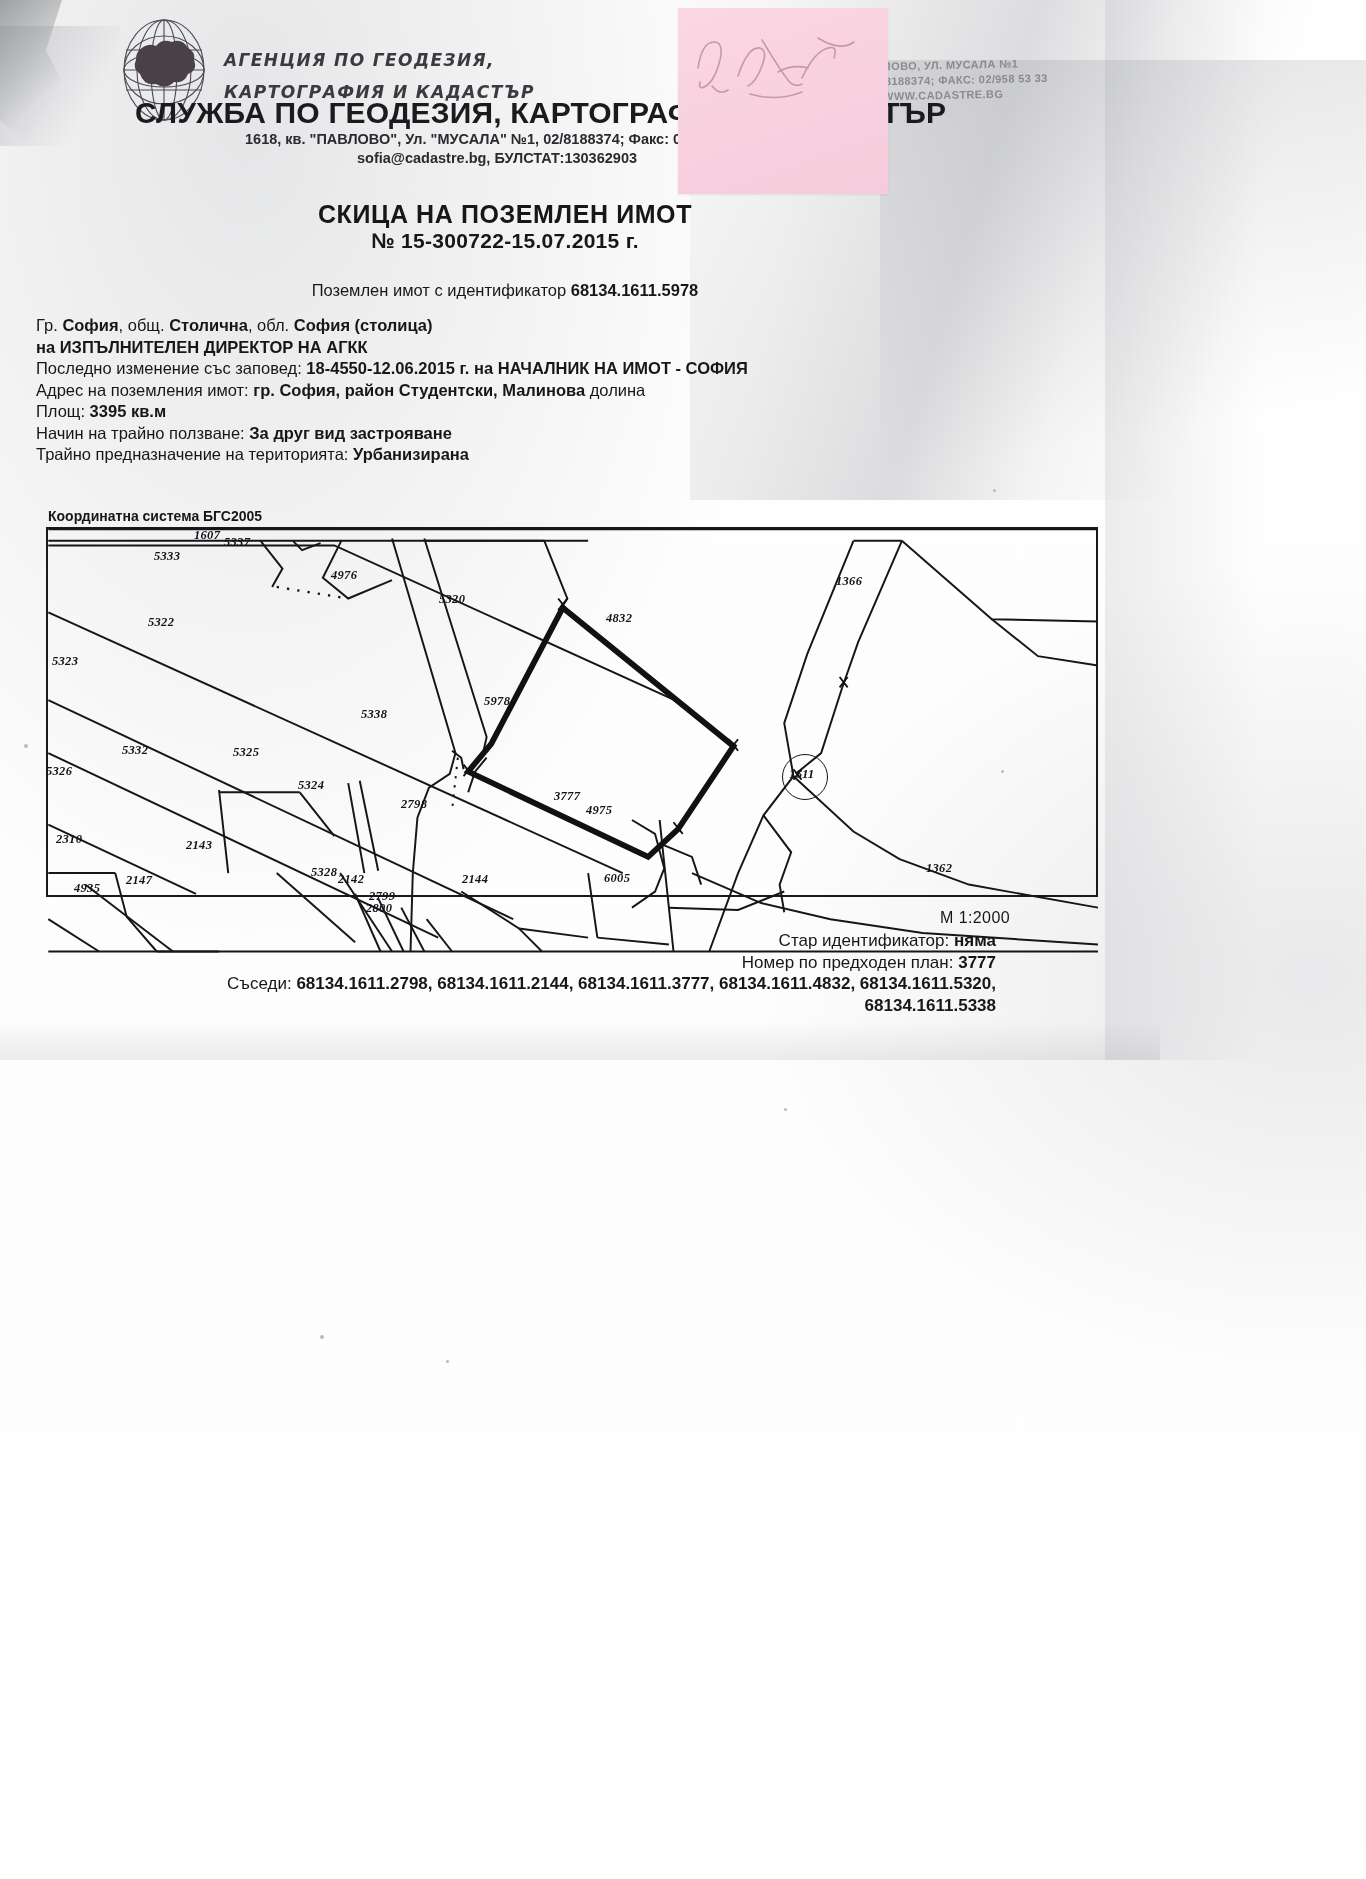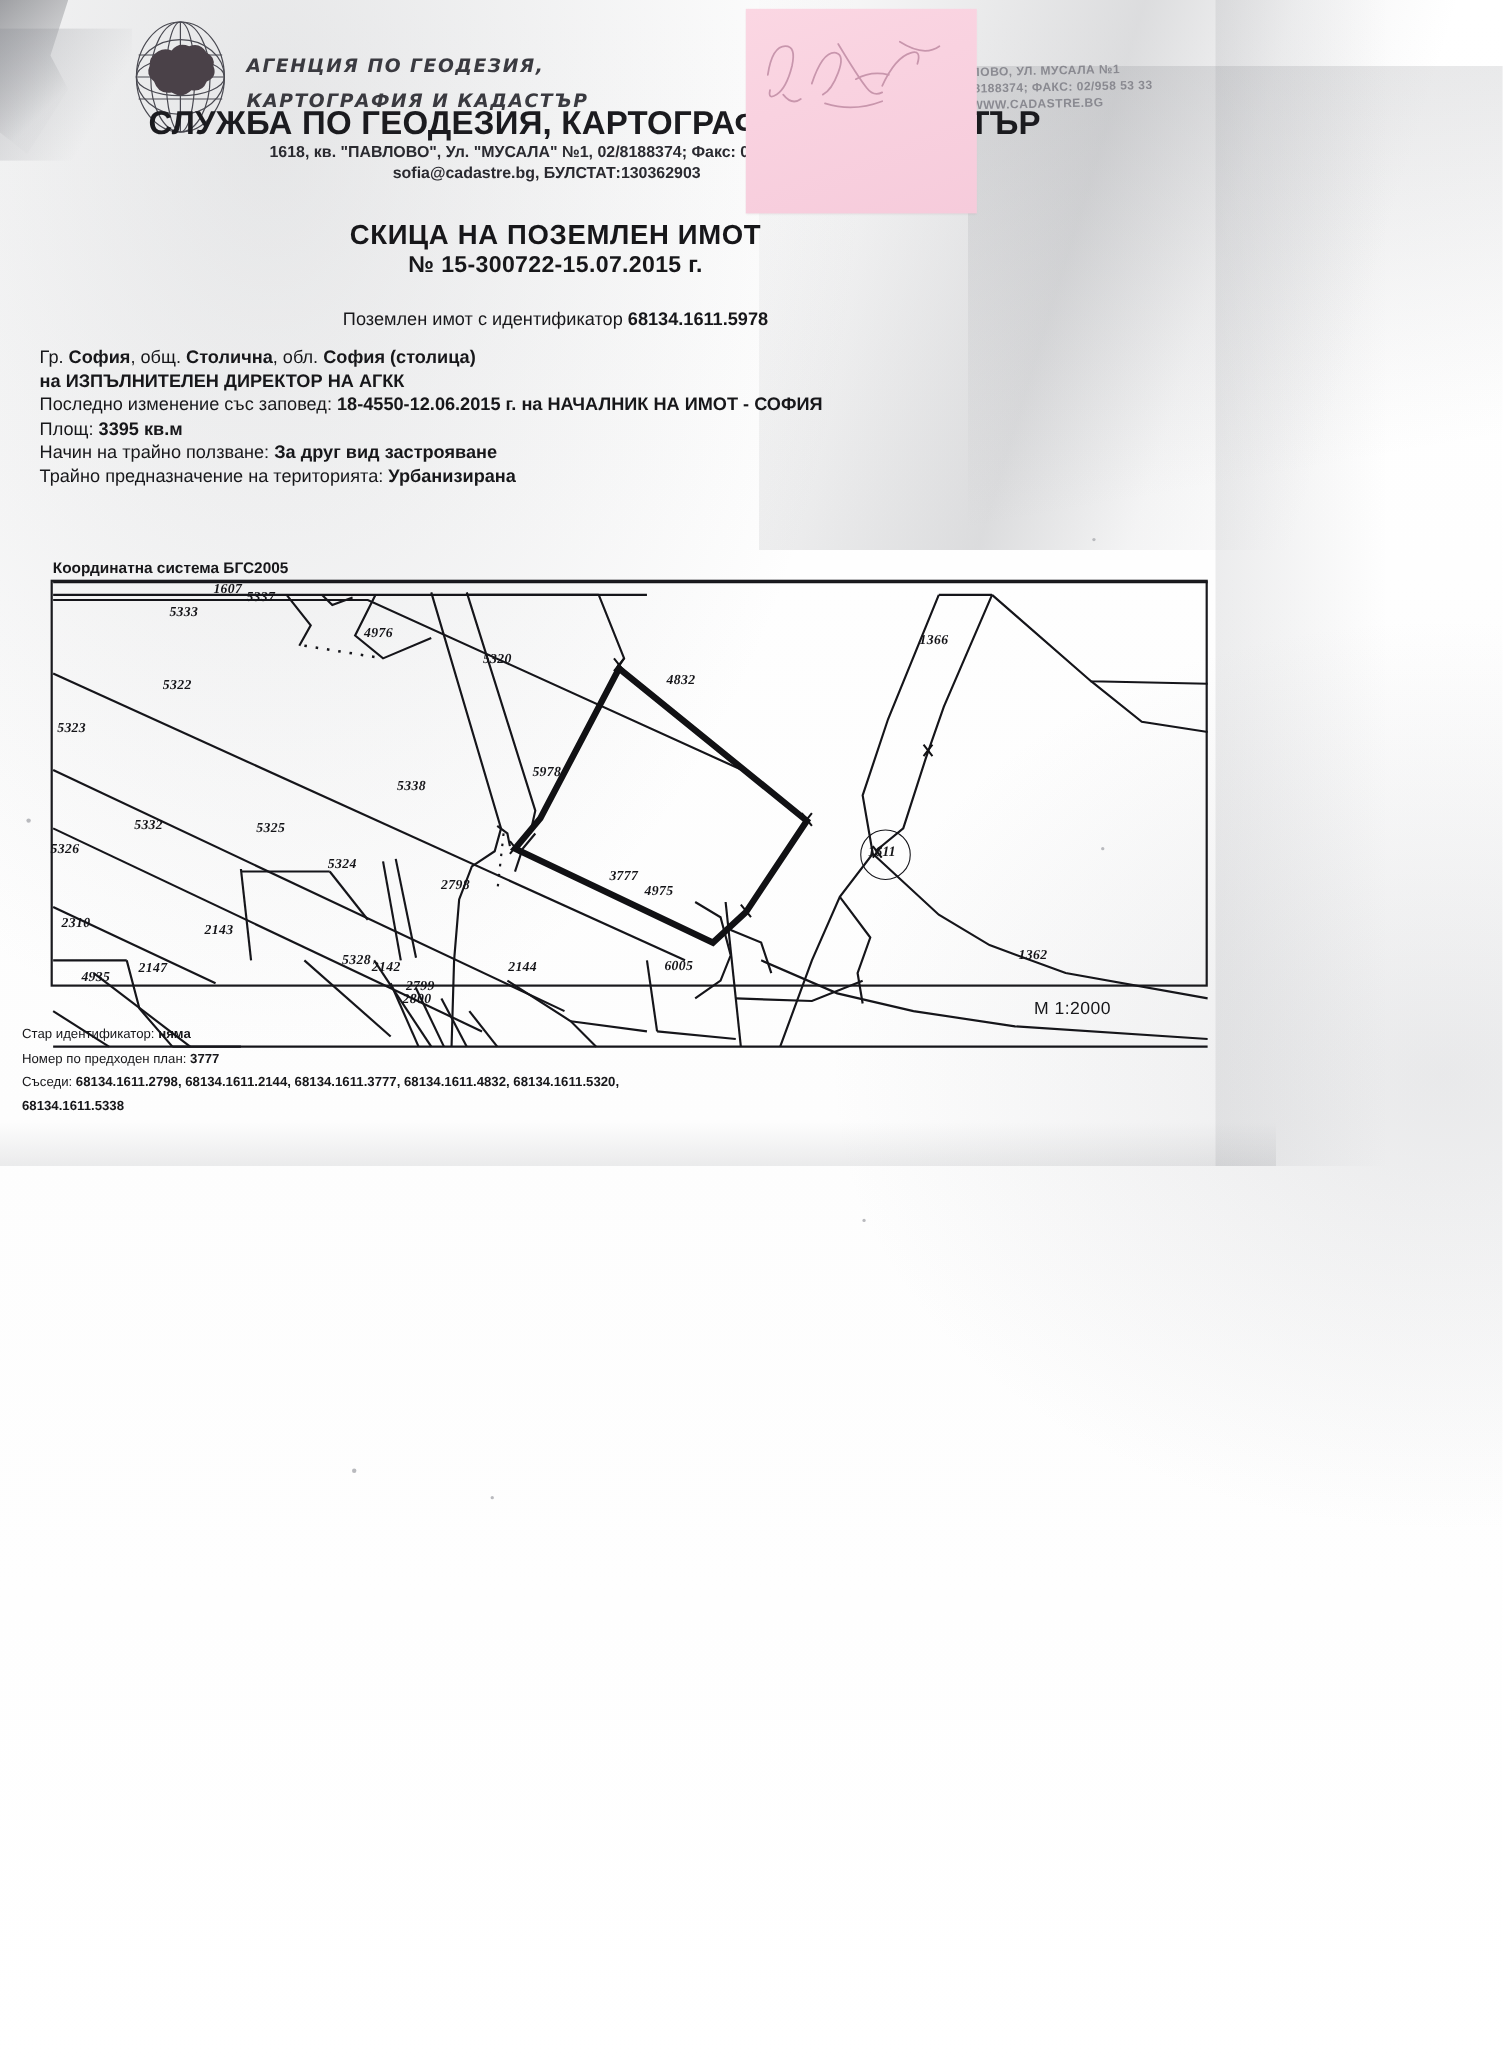--- a/index.html
+++ b/index.html
@@ -86,21 +86,21 @@
   .plabel{position:absolute;font-size:12.5px;font-weight:bold;font-style:italic;
     color:#141418;font-family:"Liberation Serif","DejaVu Serif",serif;letter-spacing:.3px;}
   #blockcircle{position:absolute;left:782px;top:754px;width:44px;height:44px;
     border:1.8px solid #15151a;border-radius:50%;}
   #blocknum{position:absolute;left:789px;top:766px;font-size:13px;font-weight:bold;
     font-style:italic;font-family:"Liberation Serif","DejaVu Serif",serif;}
   #scale{position:absolute;left:0;top:909px;width:1010px;text-align:right;
     font-size:16px;font-weight:normal;letter-spacing:.4px;}
 
   
-  #footer{position:absolute;left:20px;top:930px;width:960px;font-size:12px;line-height:21.5px;}
+  #footer{position:absolute;left:36px;top:930px;width:960px;font-size:17px;line-height:21.5px;text-align:right;}
   #footer b{font-weight:bold;}
   .nowrap{white-space:nowrap;}
 
   
   .speck{position:absolute;background:#b9babe;border-radius:50%;}
 </style>
 </head>
 <body>
 
 <div id="paper">
@@ -170,20 +170,25 @@
       <b>София (столица)</b>
     </div>
     <div class="row">
       <b>на ИЗПЪЛНИТЕЛЕН ДИРЕКТОР НА АГКК</b>
     </div>
     <div class="row">
       <span>Последно изменение със заповед:</span>
       <b>18-4550-12.06.2015 г.</b>
       <b>на</b>
       <b>НАЧАЛНИК НА ИМОТ - СОФИЯ</b>
+    </div>
+    <div class="row">
+      <span>Адрес на поземления имот:</span>
+      <b>гр. София, район Студентски, Малинова</b>
+      <span>долина</span>
     </div>
     <div class="row">
       <span>Площ:</span>
       <b>3395 кв.м</b>
     </div>
     <div class="row">
       <span>Начин на трайно ползване:</span>
       <b>За друг вид застрояване</b>
     </div>
     <div class="row">

